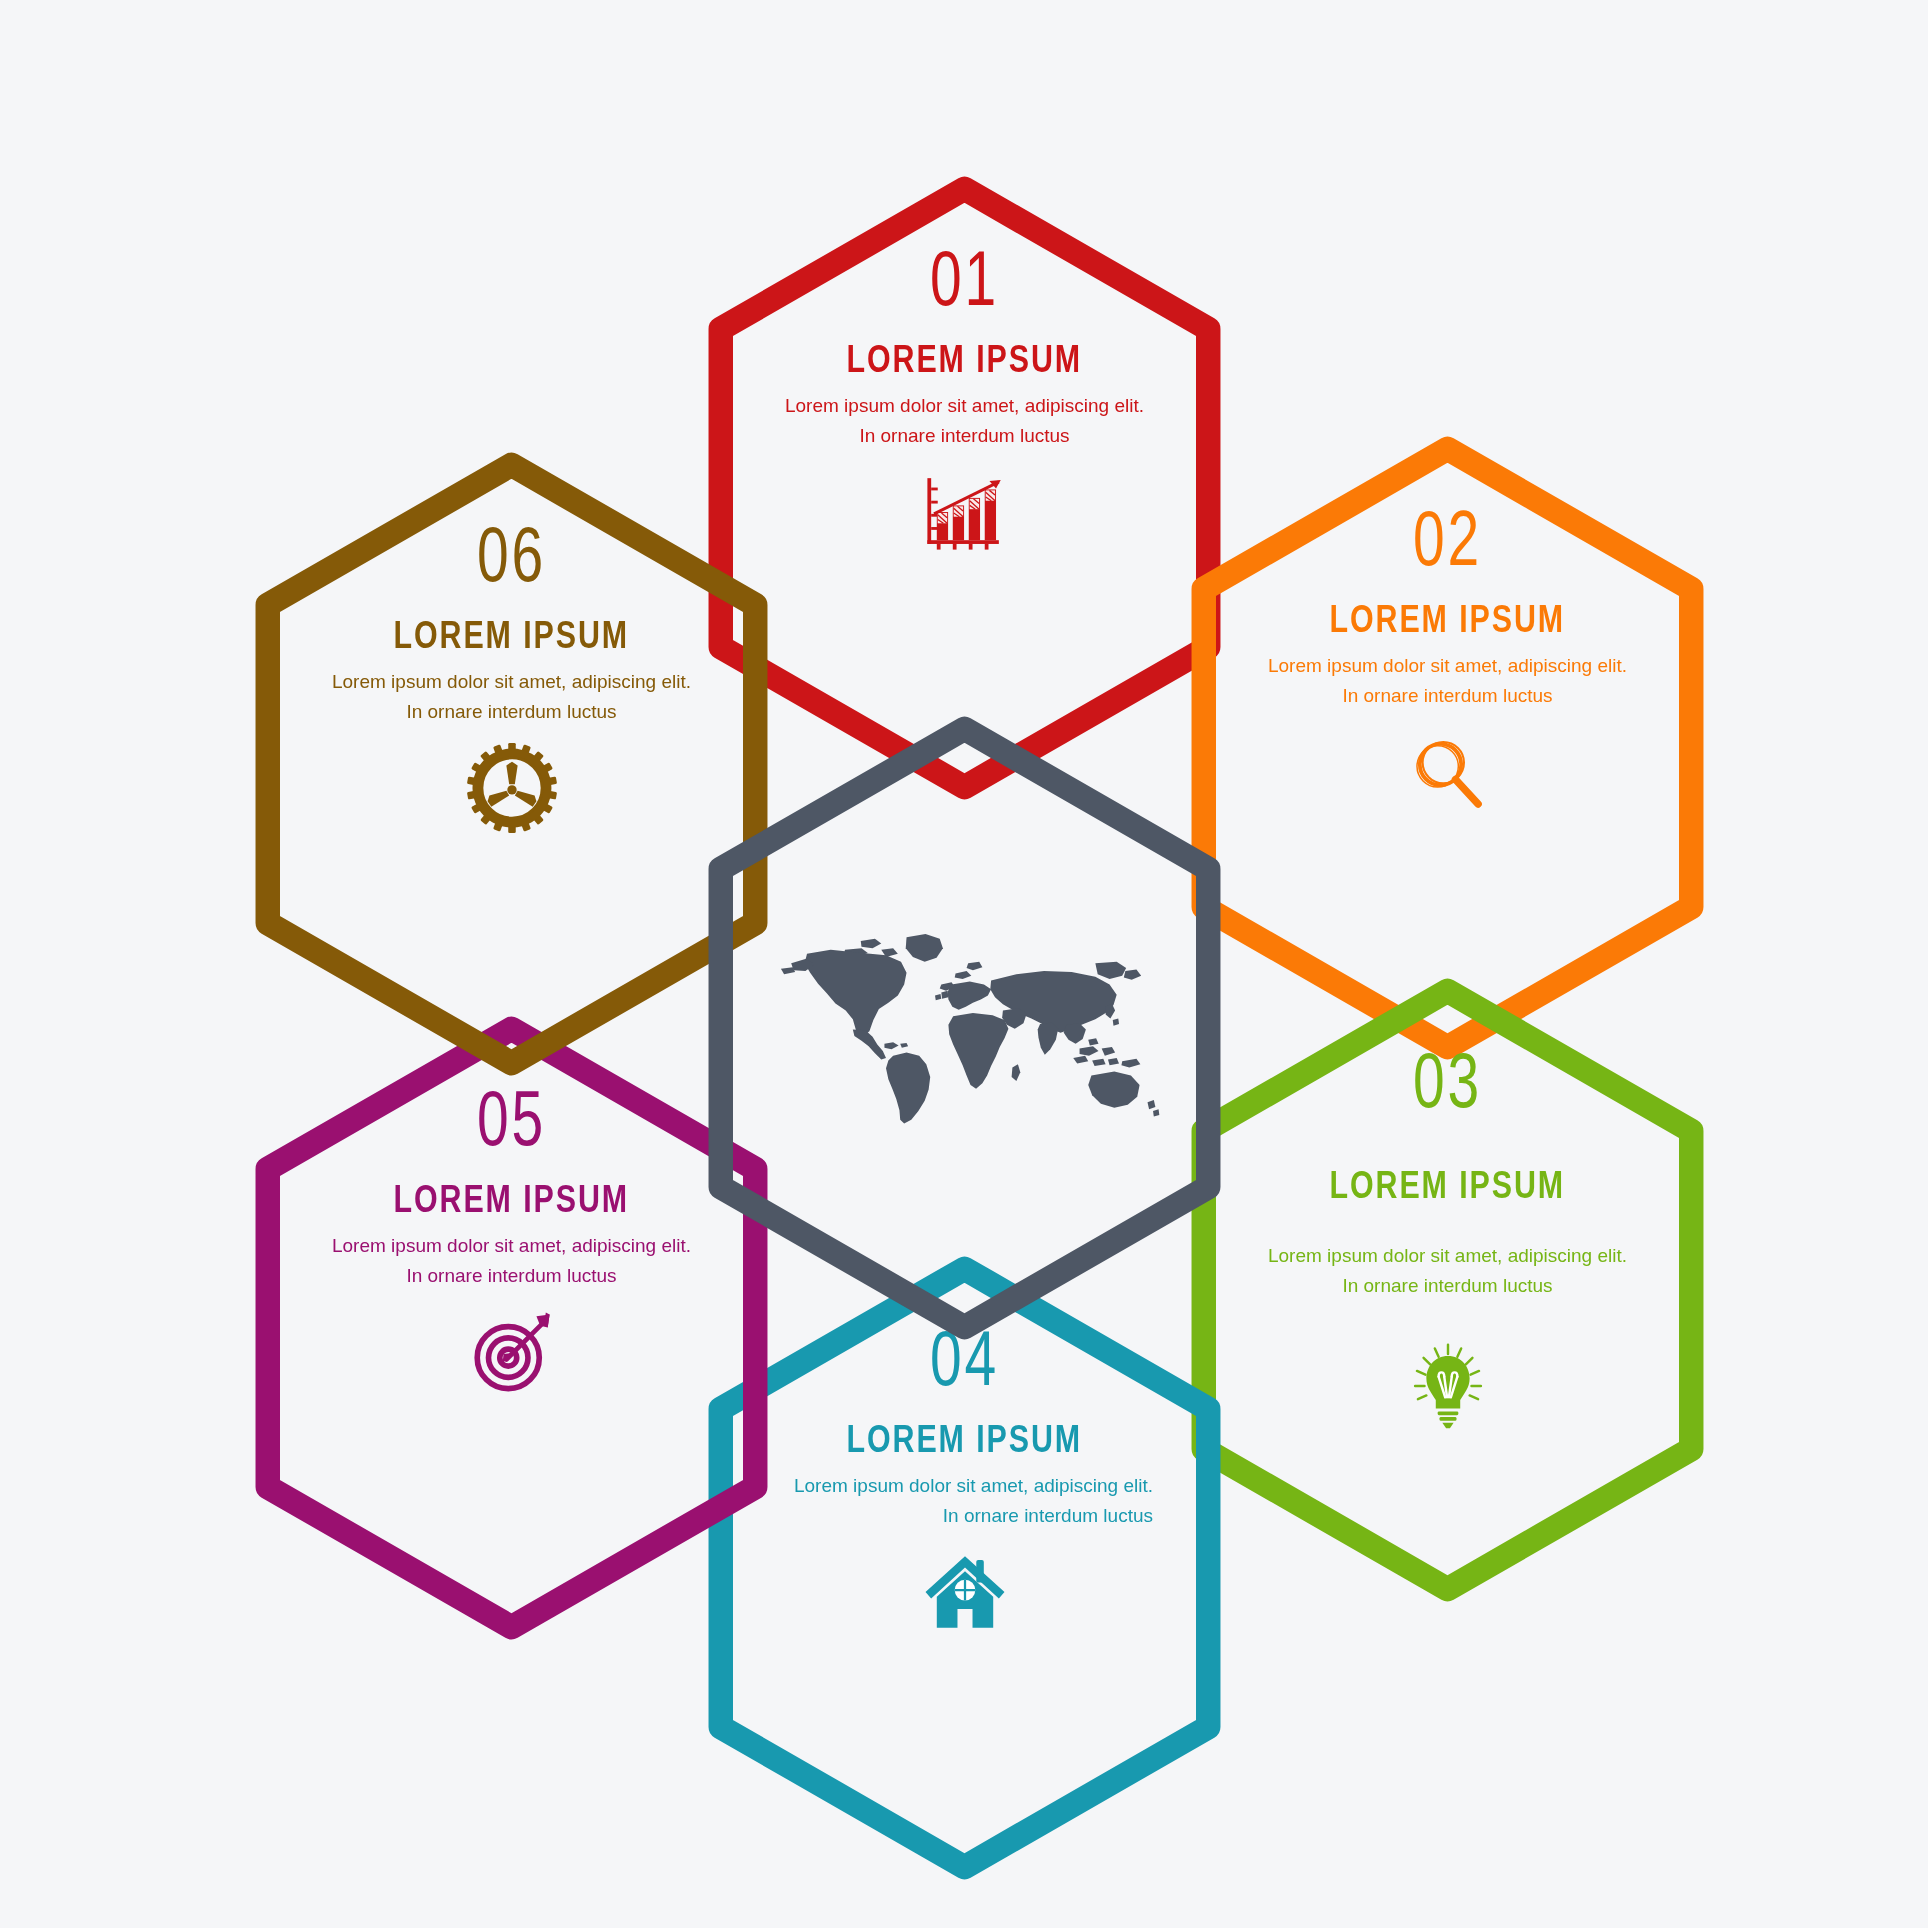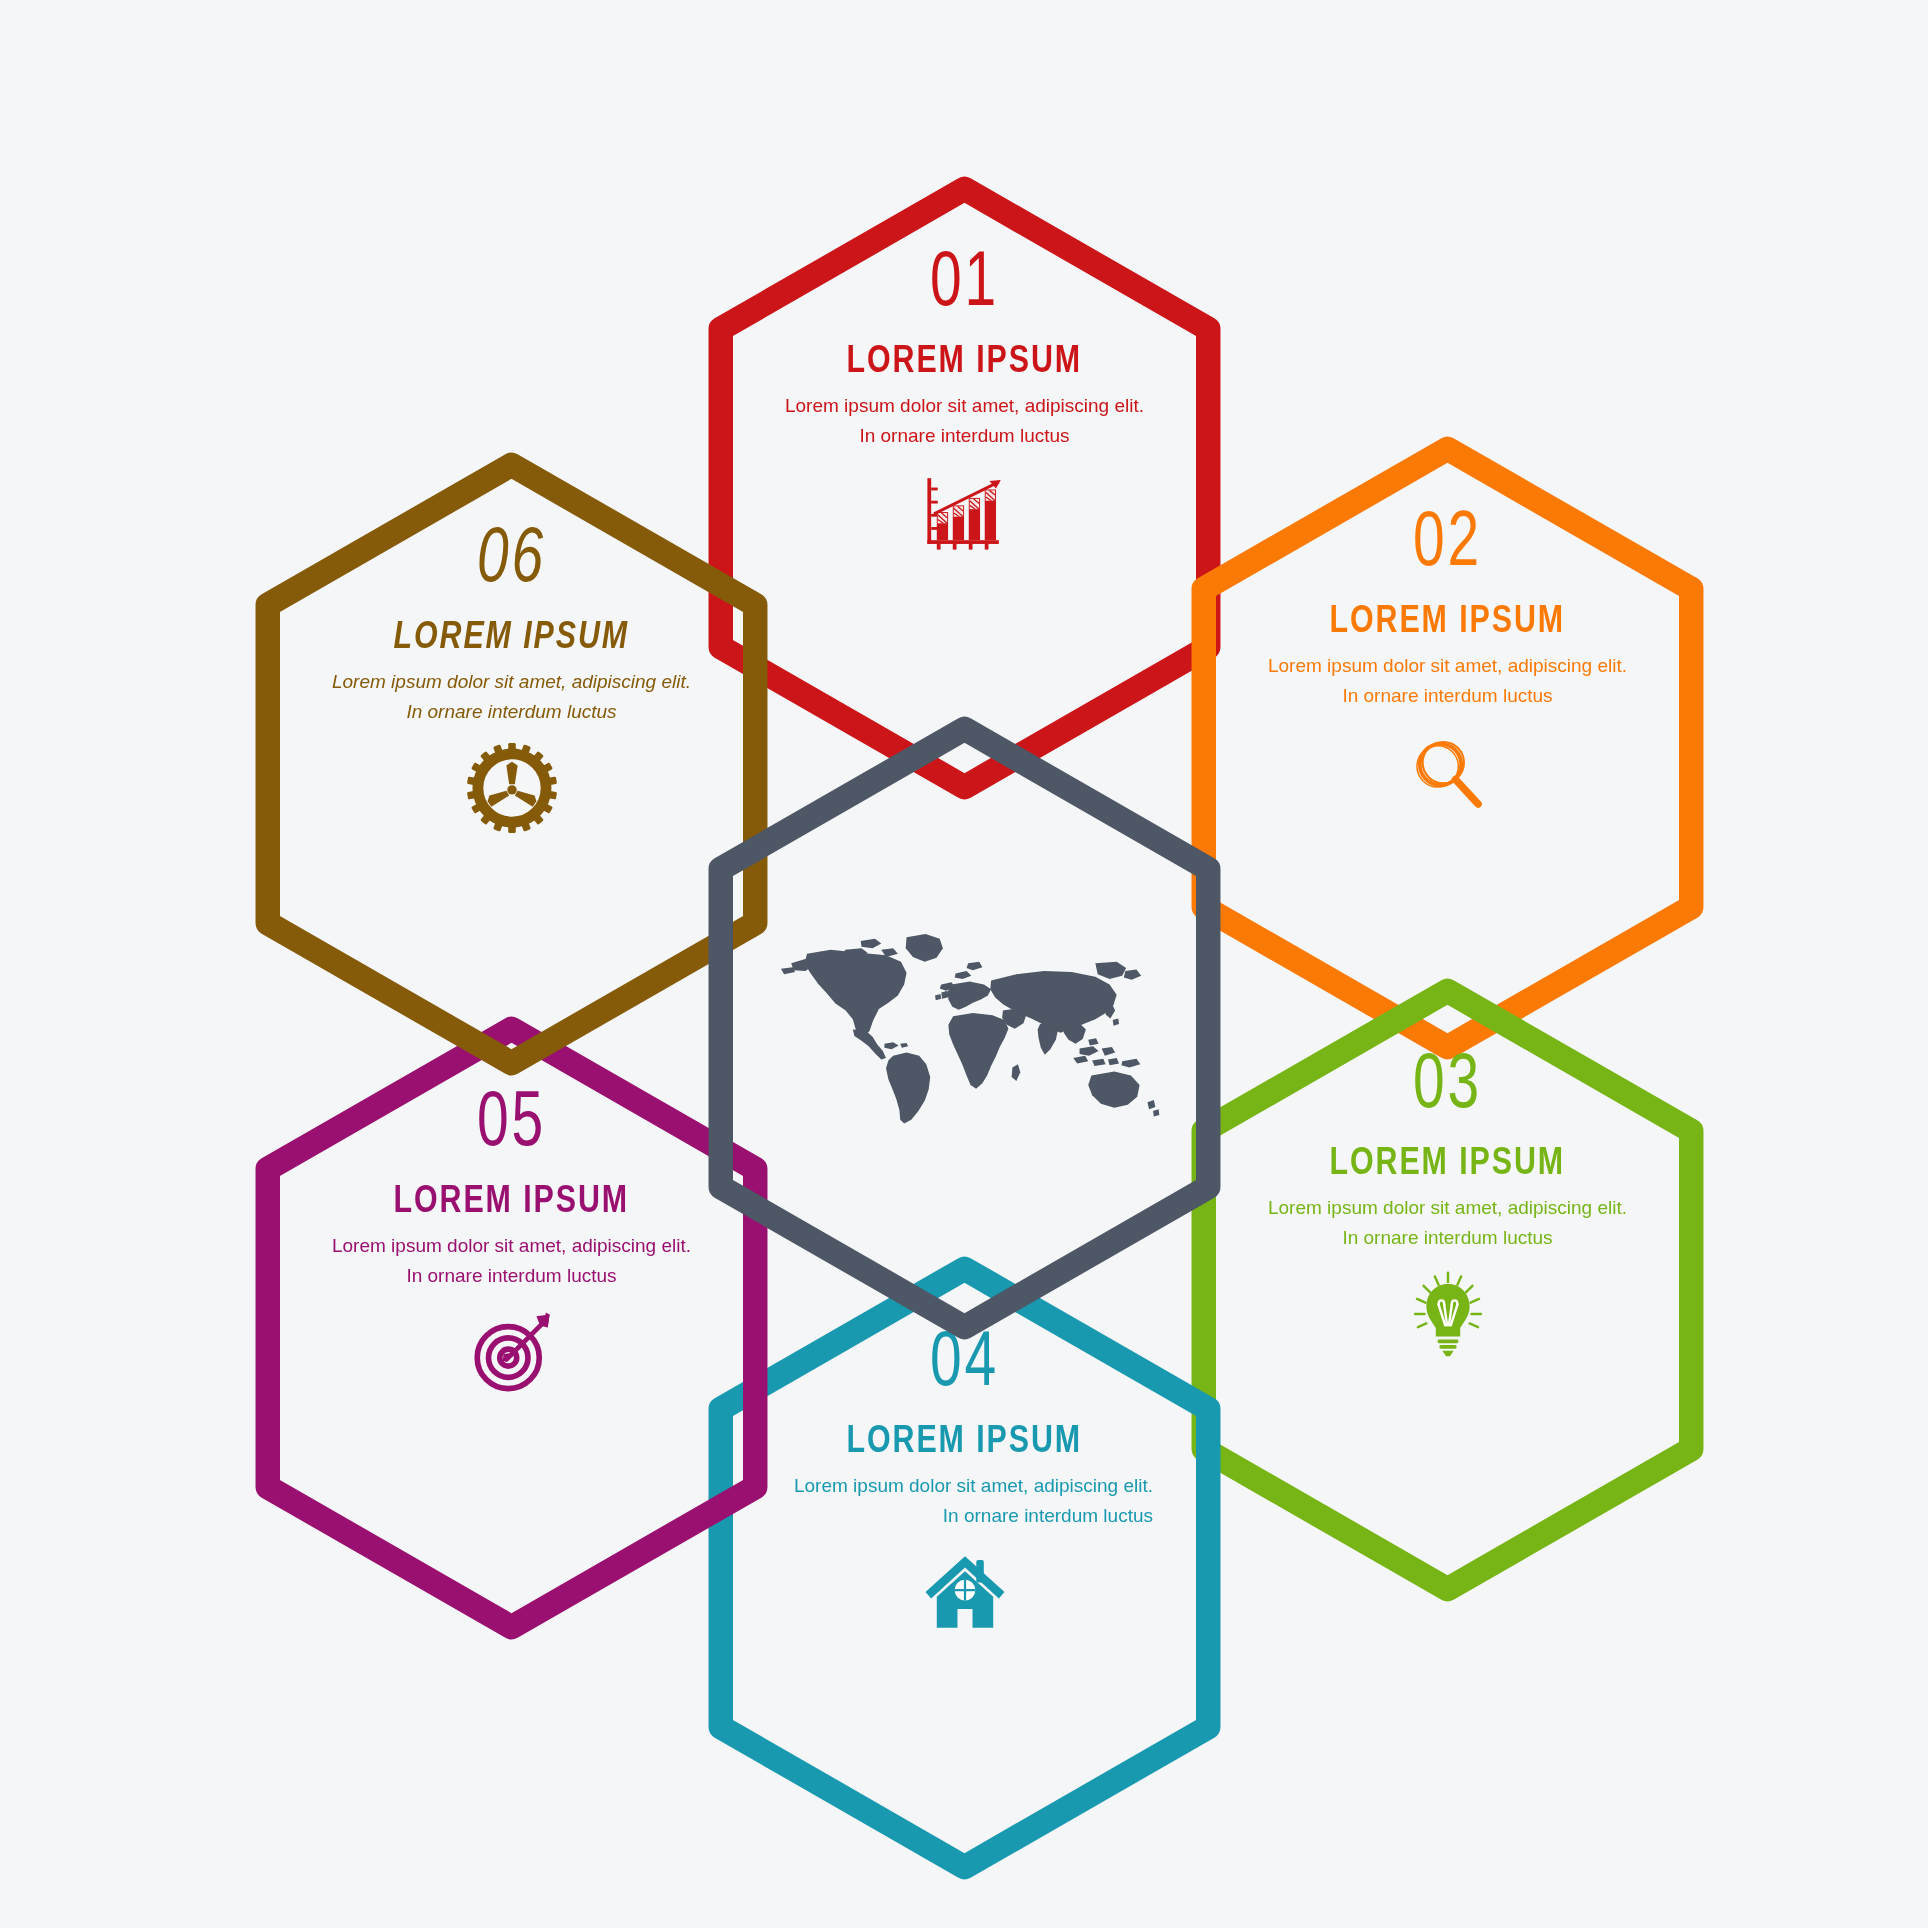--- a/index.html
+++ b/index.html
@@ -64,30 +64,30 @@
 
   
   
   #hex01{ left:685px; top:168px; }
   #hex01 .content{ padding-top:72px; }
   
   #hex02{ left:1168px; top:428px; }
   #hex02 .content{ padding-top:72px; }
   
   #hex03{ left:1168px; top:970px; }
-  #hex03 .content{ padding-top:72px; }
+  #hex03 .content{ padding-top:72px;gap:24px; }
   
   #hex04{ left:685px; top:1248px; }
   #hex04 .content{ padding-top:72px;text-align:right; }
   
   #hex05{ left:232px; top:1008px; }
   #hex05 .content{ padding-top:72px; }
   
   #hex06{ left:232px; top:444px; }
-  #hex06 .content{ padding-top:72px;font-style:italic; }
+  #hex06 .content{ padding-top:72px; }
 
   
   #hexCenter{
     position:absolute;
     left:685px; top:708px;
     width:559px; height:640px;
   }
   #hexCenter svg.hex-outline{ position:absolute; inset:0; width:100%; height:100%; }
   #hexCenter .map{
     position:absolute;

